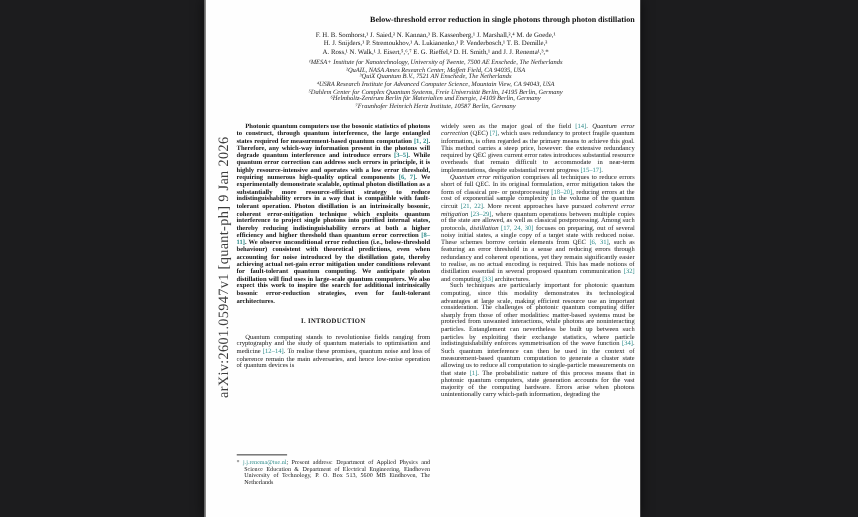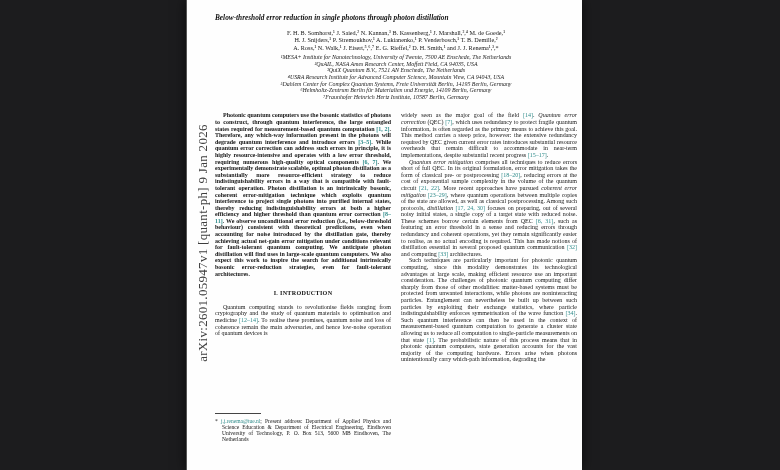--- a/index.html
+++ b/index.html
@@ -22,22 +22,22 @@
     transform: translate(-50%, -50%) rotate(-90deg);
     white-space: nowrap;
     font-size: 13px;
     color: #3d3d3d;
     letter-spacing: 0.3px;
   }
   .content {
     position: absolute; left: 28px; right: 5px; top: 13px;
   }
   .title {
-    font-size: 7.3px; font-weight: bold; text-align: left;
-    margin: 0 0 7px 0; color: #111; font-style: italic;
+    font-size: 7.3px; font-weight: bold; text-align: right;
+    margin: 0 0 7px 0; color: #111;
   }
   .authors { text-align: center; font-size: 6.2px; line-height: 7.4px; color: #151515; margin-bottom: 3px; }
   .affiliations { text-align: center; font-style: italic; font-size: 5.9px; line-height: 6.6px; color: #1a1a1a; margin-bottom: 12px; }
   .columns { display: flex; gap: 10px; height: 332px; overflow: hidden; }
   .col {
     width: 176px; position: relative;
     text-align: justify;
     font-size: 6px; line-height: 6.6px; color: #151515;
   }
   .abstract { font-weight: bold; margin: 0; text-indent: 8px; }

